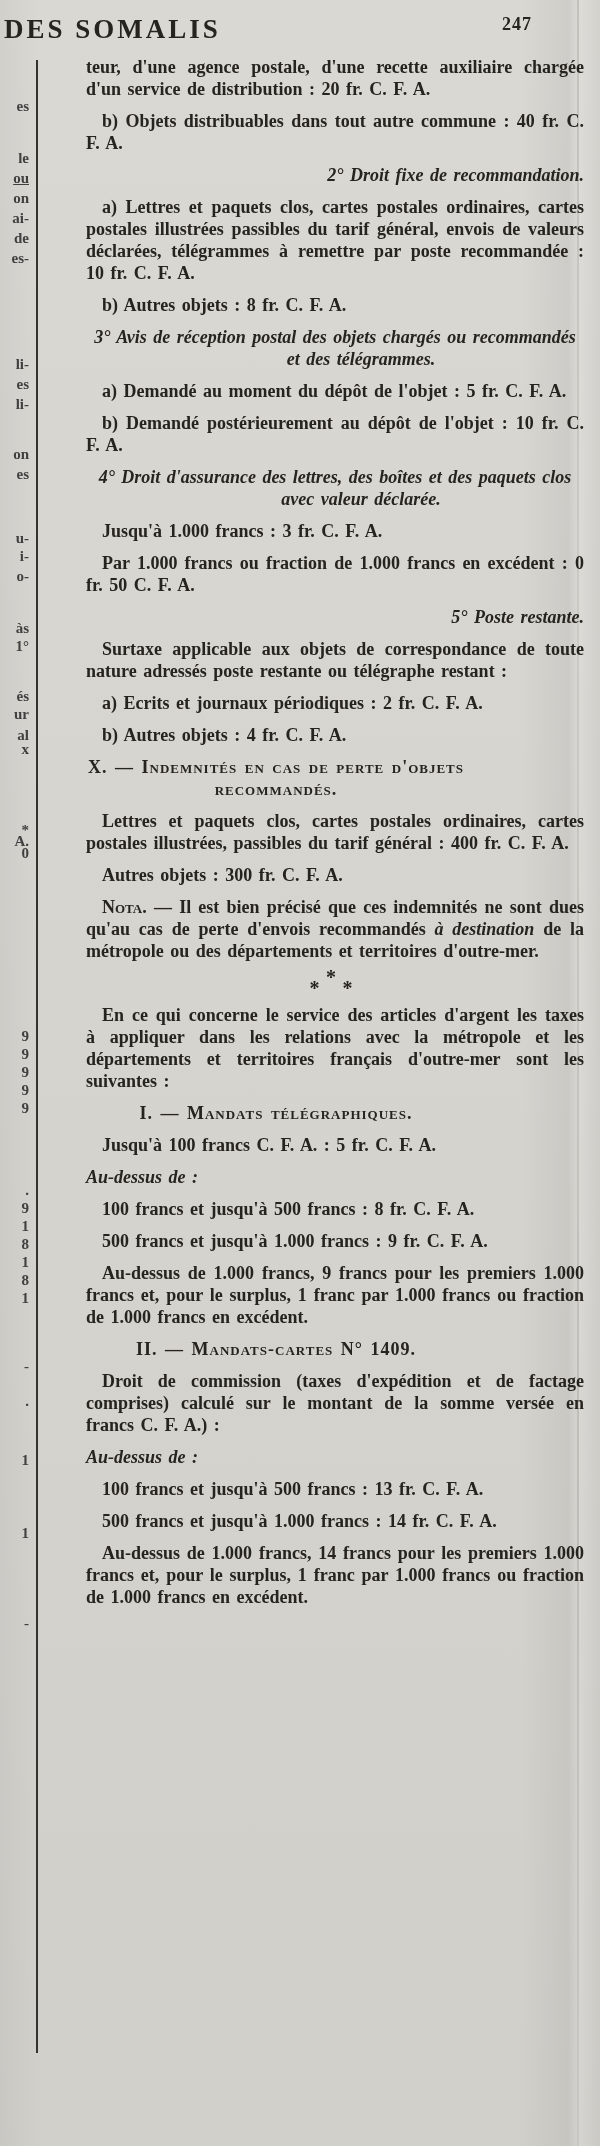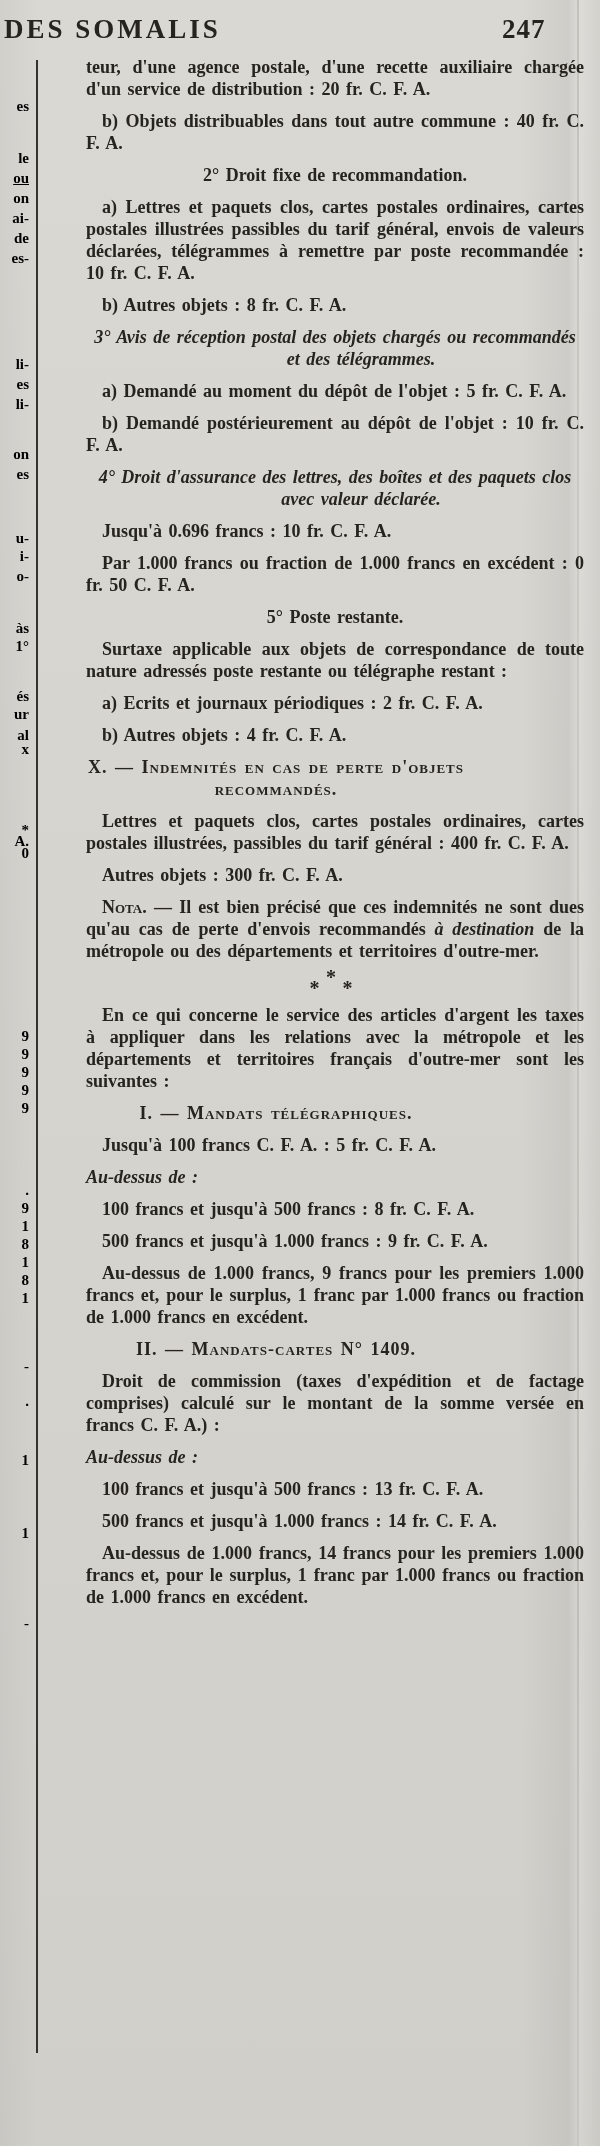--- a/index.html
+++ b/index.html
@@ -27,47 +27,47 @@
   }
   .running-head{
     position:absolute;top:12px;left:0;width:600px;height:34px;
   }
   .running-title{
     position:absolute;left:4px;top:2px;
     font-size:27px;font-weight:700;letter-spacing:3px;
   }
   .page-number{
     position:absolute;left:502px;top:2px;
-    font-size:27px;font-weight:700;letter-spacing:1px;
+    font-size:18px;font-weight:700;letter-spacing:1px;
   }
   .column-rule{
     position:absolute;left:36px;top:60px;height:1993px;width:2px;
     background:#35332d;
   }
   .margin-col{
     position:absolute;left:0;top:0;width:31px;height:2146px;
   }
   .margin-frag{
     position:absolute;right:2px;
     font-size:15px;font-weight:700;line-height:16px;
-    white-space:nowrap;color:#000000;
+    white-space:nowrap;color:#404040;
   }
   .text-col{
     position:absolute;left:48px;top:56px;width:498px;
     font-size:18px;line-height:22px;font-weight:700;
     text-align:justify;
     word-spacing:2px;
     margin-left:38px;
   }
   .text-col p{margin:0 0 10px 0;}
   .p-indent{text-indent:16px;}
   .p-flush{text-indent:0;}
   .h-italic-center{
     margin:8px 0 13px 0;
-    text-align:center;
+    text-align:right;font-style:italic;
   }
   .h-italic-hang{
     margin:8px 0 13px 0;
     font-style:italic;text-align:center;
     padding-left:52px;text-indent:-52px;
   }
   .h-smallcaps{
     margin:12px 0 14px 0;
     text-align:center;font-variant:small-caps;letter-spacing:1px;
     max-width:380px;margin-left:auto;margin-right:auto;
@@ -152,21 +152,21 @@
   <p class="p-indent">b) Autres objets : 8 fr. C. F. A.</p>
 
   <p class="h-italic-hang">3° Avis de réception postal des objets chargés ou recommandés et des télégrammes.</p>
 
   <p class="p-indent">a) Demandé au moment du dépôt de l'objet : 5 fr. C. F. A.</p>
 
   <p class="p-indent">b) Demandé postérieurement au dépôt de l'objet : 10 fr. C. F. A.</p>
 
   <p class="h-italic-hang">4° Droit d'assurance des lettres, des boîtes et des paquets clos avec valeur déclarée.</p>
 
-  <p class="p-indent">Jusqu'à 0.696 francs : 10 fr. C. F. A.</p>
+  <p class="p-indent">Jusqu'à 1.000 francs : 3 fr. C. F. A.</p>
 
   <p class="p-indent">Par 1.000 francs ou fraction de 1.000 francs en excédent : 0 fr. 50 C. F. A.</p>
 
   <p class="h-italic-center">5° Poste restante.</p>
 
   <p class="p-indent">Surtaxe applicable aux objets de correspondance de toute nature adressés poste restante ou télégraphe restant :</p>
 
   <p class="p-indent">a) Ecrits et journaux périodiques : 2 fr. C. F. A.</p>
 
   <p class="p-indent">b) Autres objets : 4 fr. C. F. A.</p>

